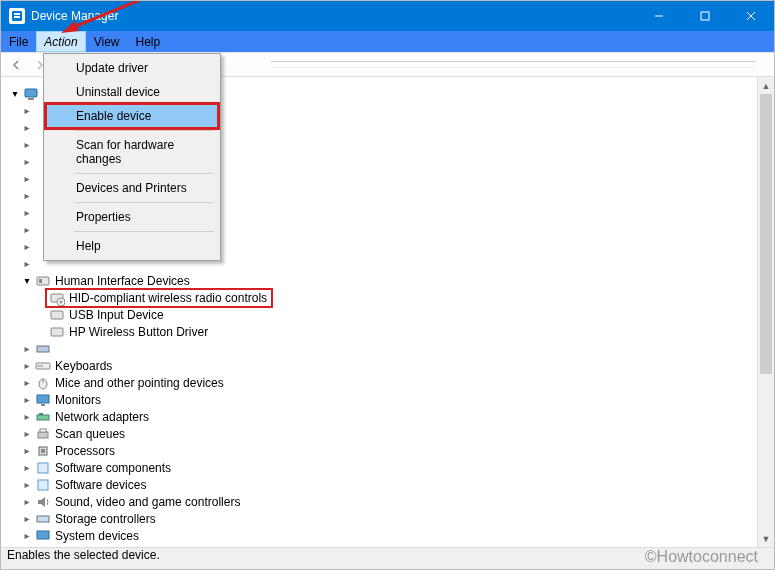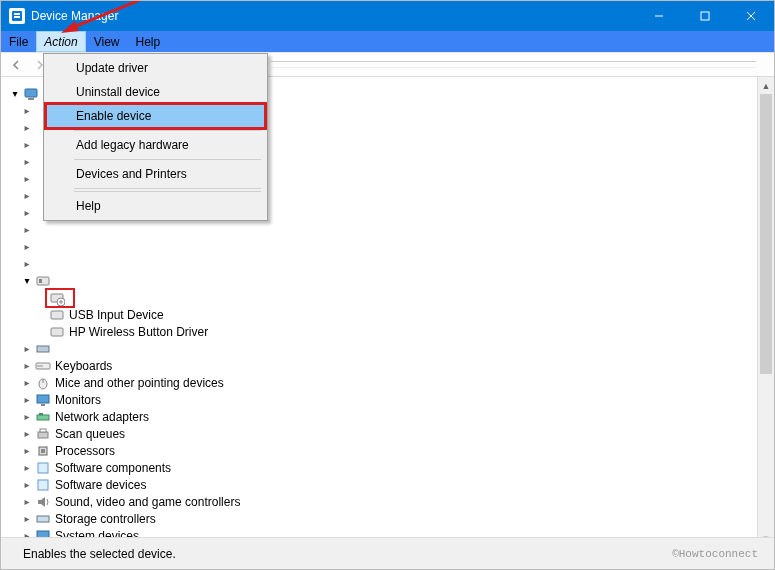--- a/index.html
+++ b/index.html
@@ -86,21 +86,21 @@
     position:absolute; left:270px; right:18px; top:8px; height:1px; background:#ccc;
   }
   .toolbar-extend2 {
     position:absolute; left:270px; right:18px; top:14px; height:1px; background:#eee;
   }
   
   .dropdown {
     position: absolute;
     top: 52px;
     left: 42px;
-    width: 225px;
+    width: 178px;
     background: #f0f0f0;
     border: 1px solid #a0a0a0;
     box-shadow: 3px 3px 3px rgba(0,0,0,0.25);
     padding: 2px;
     z-index: 50;
   }
   .dd-item {
     padding: 5px 10px 5px 30px;
     font-size: 12px;
     color: #000;
@@ -172,28 +172,28 @@
   }
   .vscroll .arrow {
     height:17px; display:flex;align-items:center;justify-content:center;color:#666;font-size:9px;
   }
   .vscroll .thumb {
     position:absolute; left:2px; right:2px; top:17px; height:280px;
     background:#cdcdcd;
   }
   
   .status {
-    position:absolute; left:0; right:0; bottom:0; height:32px;
+    position:absolute; left:0; right:0; bottom:0; height:22px;
     background:#f0f0f0; border-top:1px solid #ddd;
-    display:flex; align-items:center; padding-left:22px;
+    display:flex; padding-left:6px;
     font-size:12px;
     justify-content:space-between;
   }
   .watermark {
-    color:#999; font-size:11px; padding-right:16px;font-family:Liberation Mono, monospace;
+    color:#999; font-size:16px; padding-right:16px;
   }
   
   .red-arrow {
     position:absolute;
     top:-6px; left:56px;
     width:100px; height:40px;
     pointer-events:none;
     z-index:80;
   }
 </style>
@@ -255,24 +255,25 @@
 <svg class="red-arrow" viewBox="0 0 100 40">
   <line x1="95" y1="0" x2="12" y2="34" stroke="#d81e1e" stroke-width="3"></line>
   <polygon points="4,38 18,26 22,36" fill="#d81e1e"></polygon>
 </svg>
 
 <div class="dropdown">
   <div class="dd-item">Update driver</div>
   <div class="dd-item">Uninstall device</div>
   <div class="dd-item highlight boxed">Enable device</div>
   <div class="dd-sep"></div>
-  <div class="dd-item">Add legacy hardware</div>
+  <div class="dd-item">Scan for hardware changes</div>
   <div class="dd-sep"></div>
   <div class="dd-item">Devices and Printers</div>
   <div class="dd-sep"></div>
+  <div class="dd-item">Properties</div>
   <div class="dd-sep"></div>
   <div class="dd-item">Help</div>
 </div>
 
 <div class="client">
   <div class="tree">
 
     <div class="node">
       <span class="exp open">▾</span>
       <span class="nicon">
@@ -326,31 +327,33 @@
 
     <div class="node">
       <span class="indent" style="width:12px"></span>
       <span class="exp open">▾</span>
       <span class="nicon">
           <svg viewBox="0 0 16 16">
             <rect x="2" y="4" width="12" height="8" rx="1" fill="#e6e6e6" stroke="#888"></rect>
             <rect x="4" y="6" width="3" height="4" fill="#888"></rect>
           </svg>
         </span>
+      <span class="label">Human Interface Devices</span>
     </div>
     <div class="node">
       <span class="indent" style="width:38px"></span>
       <span class="selected-box" style="display:flex;align-items:center;">
         <span class="nicon">
             <svg viewBox="0 0 16 16">
               <rect x="2" y="4" width="12" height="8" rx="1" fill="#e6e6e6" stroke="#888"></rect>
               <circle cx="12" cy="12" r="4" fill="#fff" stroke="#888"></circle>
               <path d="M10 12 L14 12 M12 10 L12 14" stroke="#888"></path>
             </svg>
           </span>
+        <span class="label">HID-compliant wireless radio controls</span>
       </span>
     </div>
     <div class="node">
       <span class="indent" style="width:38px"></span>
       <span class="nicon">
           <svg viewBox="0 0 16 16">
             <rect x="2" y="4" width="12" height="8" rx="1" fill="#e6e6e6" stroke="#888"></rect>
           </svg>
         </span>
       <span class="label">USB Input Device</span>

